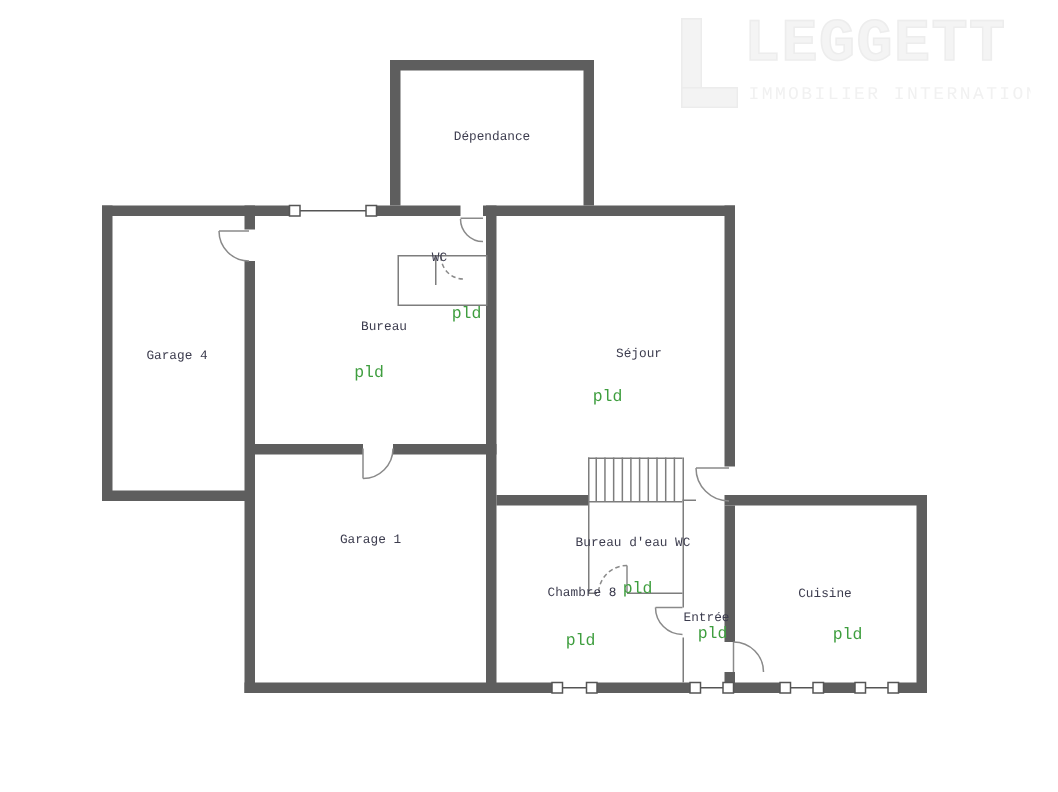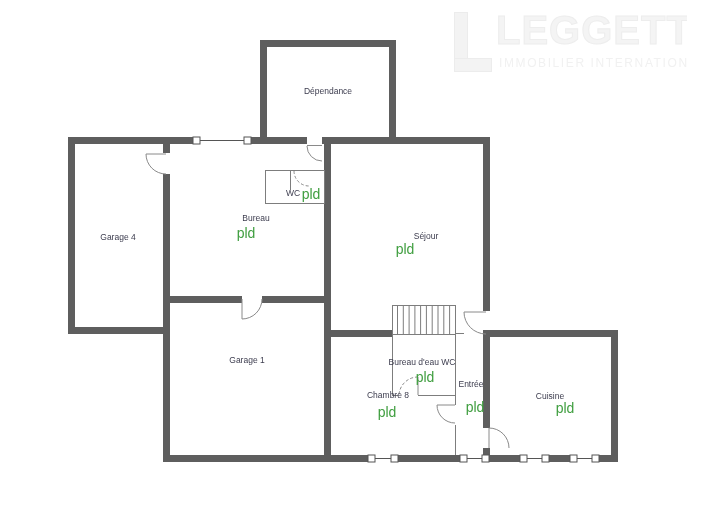--- a/index.html
+++ b/index.html
@@ -1,18 +1,18 @@
 <!DOCTYPE html>
 <html><head>
 <meta charset="utf-8">
 <style>
   html,body{margin:0;padding:0;background:#ffffff;}
   .stage{
     position:relative;width:687px;height:528px;background:#ffffff;overflow:hidden;
-    font-family:Liberation Sans, sans-serif;
+    font-family:Liberation Mono, monospace;
   }
   
   .logo{position:absolute;left:452px;top:6px;width:248px;height:72px;color:#f2f2f2;}
   .logo-mark{position:absolute;left:2px;top:6px;width:38px;height:58px;}
   .logo-mark .v{position:absolute;left:0;top:0;width:12px;height:58px;background:#f3f3f3;border:1px solid #ececec;}
   .logo-mark .h{position:absolute;left:0;top:46px;width:36px;height:12px;background:#f3f3f3;border:1px solid #ececec;}
   .logo-brand{
     position:absolute;left:44px;top:2px;width:204px;
     font-size:40px;font-weight:bold;letter-spacing:1px;color:#f4f4f4;
     -webkit-text-stroke:1px #ededed;
@@ -22,21 +22,21 @@
     font-size:12px;letter-spacing:1.6px;color:#f1f1f1;white-space:nowrap;
   }
   
   .plan-svg{position:absolute;left:0;top:0;}
   .room-label{
     position:absolute;transform:translate(-50%,-50%);
     font-size:8.5px;color:#3c3c4e;white-space:nowrap;
   }
   .room-tag{
     position:absolute;transform:translate(-50%,-50%);
-    font-size:14px;color:#3f9e3f;white-space:nowrap;
+    font-size:11px;color:#3f9e3f;white-space:nowrap;margin-top:16px;
   }
 </style>
 </head>
 <body>
 
 <div class="stage">
 
   <div class="logo">
     <div class="logo-mark">
       <div class="v"></div>
@@ -179,27 +179,27 @@
         <line x1="489" y1="428" x2="489" y2="448"></line>
         <path d="M489,428 A20,20 0 0 1 509,448"></path>
       </g>
     </g>
   </svg>
 
   <span class="room-label" style="left:328px;top:91px">Dépendance</span>
   <span class="room-label" style="left:118px;top:237px">Garage 4</span>
   <span class="room-label" style="left:256px;top:218px">Bureau</span>
   <span class="room-tag" style="left:246px;top:233px">pld</span>
-  <span class="room-label" style="left:293px;top:193px">WC</span>
+  <span class="room-label" style="left:293px;top:172px">WC</span>
   <span class="room-tag" style="left:311px;top:194px">pld</span>
   <span class="room-label" style="left:426px;top:236px">Séjour</span>
   <span class="room-tag" style="left:405px;top:249px">pld</span>
   <span class="room-label" style="left:247px;top:360px">Garage 1</span>
   <span class="room-label" style="left:422px;top:362px">Bureau d'eau WC</span>
   <span class="room-tag" style="left:425px;top:377px">pld</span>
   <span class="room-label" style="left:388px;top:395px">Chambre 8</span>
   <span class="room-tag" style="left:387px;top:412px">pld</span>
-  <span class="room-label" style="left:471px;top:384px">Entrée</span>
+  <span class="room-label" style="left:471px;top:412px">Entrée</span>
   <span class="room-tag" style="left:475px;top:407px">pld</span>
   <span class="room-label" style="left:550px;top:396px">Cuisine</span>
   <span class="room-tag" style="left:565px;top:408px">pld</span>
 
 </div>
 
 </body></html>

